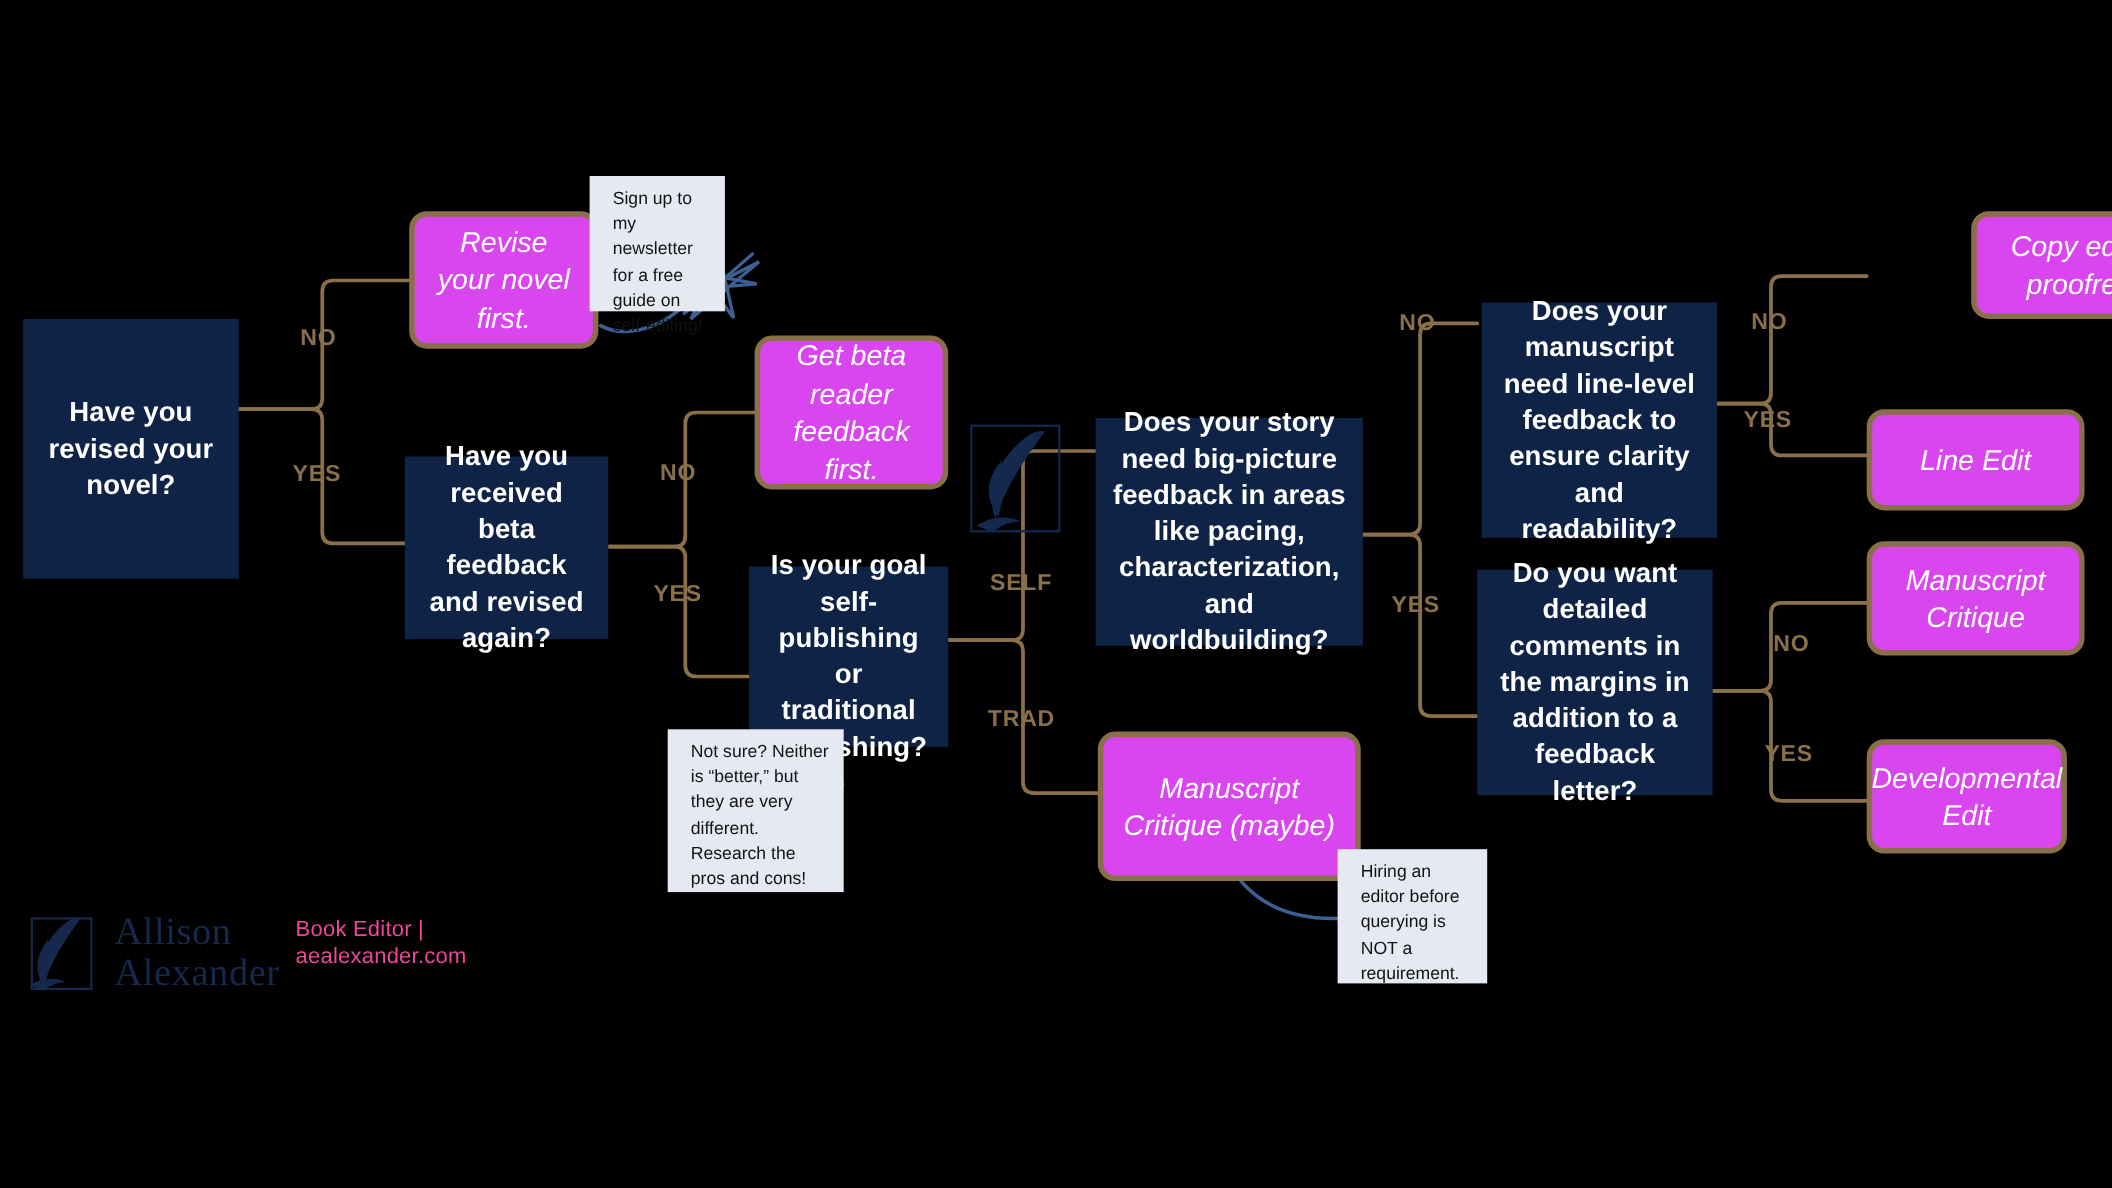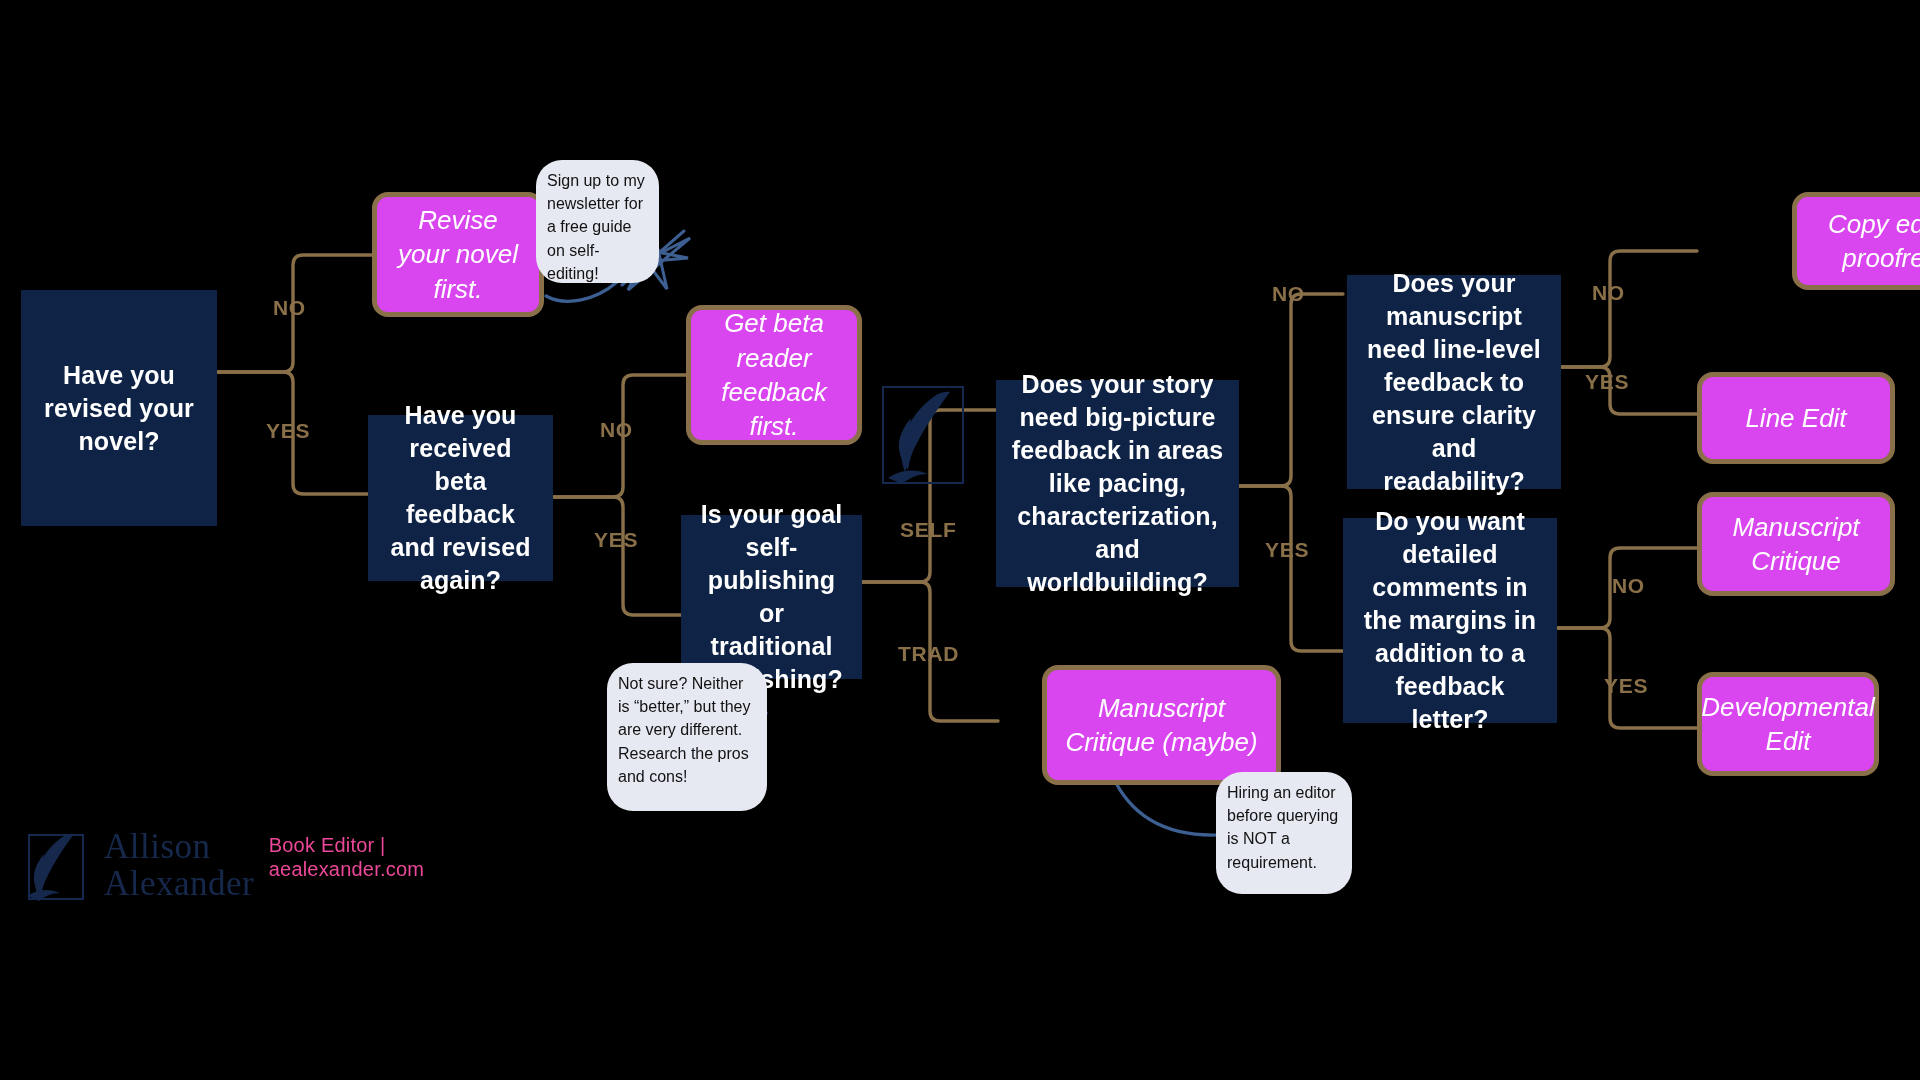--- a/index.html
+++ b/index.html
@@ -16,22 +16,22 @@
   .node.pill{border:5px solid #8a7049;border-radius:16px;background:#d946ef;}
   .node .txt{display:block;padding:4px 14px;}
 
   .q{font-weight:700;font-size:25px;letter-spacing:.1px;}
   .a{font-style:italic;font-weight:400;font-size:26px;}
 
   .lbl{position:absolute;color:#8a7049;font-weight:700;font-size:21px;
        letter-spacing:.7px;}
 
   .note{position:absolute;background:#e6e9f2;color:#121212;font-size:16px;
-        line-height:1.45;box-sizing:border-box;padding:9px 11px 10px 11px;
-        font-family:"Liberation Sans","DejaVu Sans",sans-serif;border-radius:26px;}
+        line-height:1.45;box-sizing:border-box;padding:9px 11px 10px 21px;
+        font-family:"Liberation Sans","DejaVu Sans",sans-serif;}
 
   
   #logo{position:absolute;left:22px;top:820px;width:420px;height:92px;display:flex;
         align-items:center;gap:16px;}
   #logo .mark{position:relative;width:66px;height:76px;flex:0 0 auto;}
   #logo .mark .frame{position:absolute;inset:6px 4px 4px 6px;border:2px solid #14294d;}
   #logo .words{display:flex;flex-direction:row;justify-content:center;}
   #logo .name{font-family:"Liberation Serif","DejaVu Serif",serif;color:#16294c;
               font-size:35px;line-height:1.05;letter-spacing:.5px;}
   #logo .sub{color:#ec4899;font-size:20px;line-height:1.2;margin-top:4px;letter-spacing:.2px;}
@@ -110,21 +110,21 @@
   </div>
 
   <div class="node square" style="left:681px;top:515px;width:181px;height:164px;">
     <span class="txt q">Is your goal self-publishing or traditional publishing?</span>
   </div>
 
   <div class="node square" style="left:996px;top:380px;width:243px;height:207px;">
     <span class="txt q">Does your story need big-picture feedback in areas like pacing, characterization, and worldbuilding?</span>
   </div>
 
-  <div class="node pill" style="left:998px;top:665px;width:239px;height:120px;margin-left:44px;">
+  <div class="node pill" style="left:998px;top:665px;width:239px;height:136px;">
     <span class="txt a">Manuscript Critique (maybe)</span>
   </div>
 
   <div class="node square" style="left:1347px;top:275px;width:214px;height:214px;">
     <span class="txt q">Does your manuscript need line-level feedback to ensure clarity and readability?</span>
   </div>
 
   <div class="node square" style="left:1343px;top:518px;width:214px;height:205px;">
     <span class="txt q">Do you want detailed comments in the margins in addition to a feedback letter?</span>
   </div>

